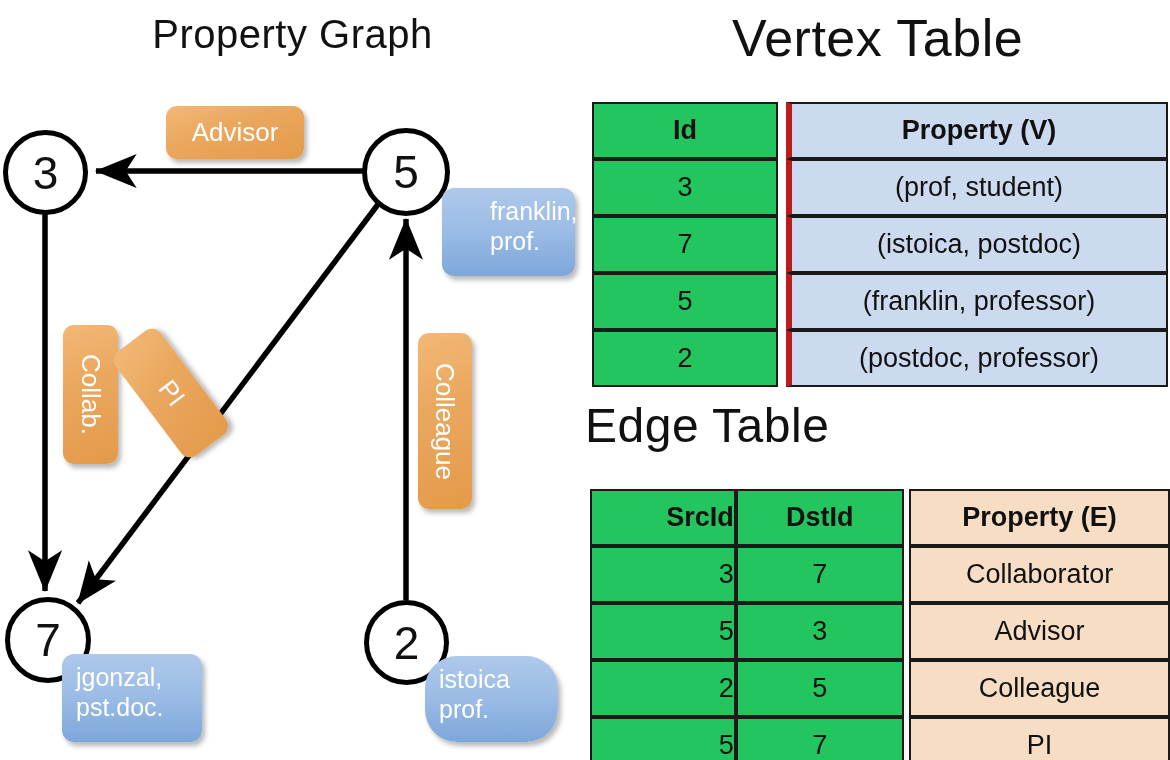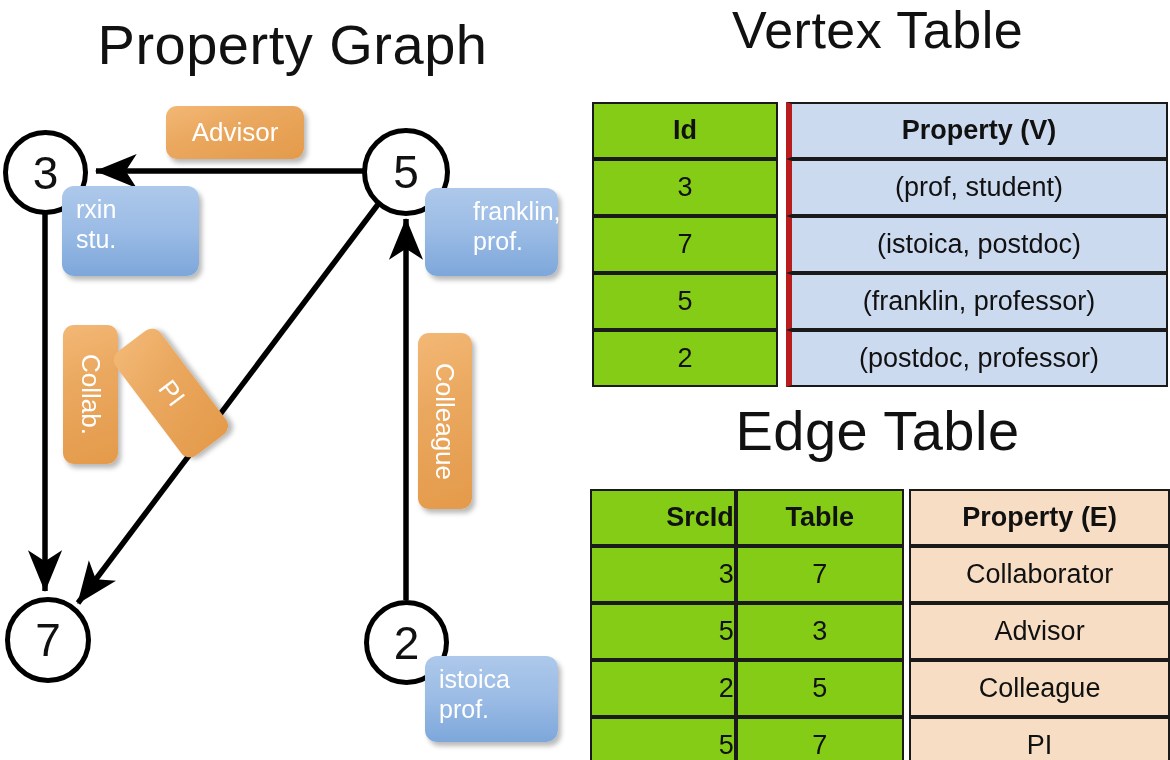--- a/index.html
+++ b/index.html
@@ -12,23 +12,23 @@
 
   
   .title{
     position:absolute;
     font-weight:300;
     letter-spacing:0.5px;
     color:#111;
     white-space:nowrap;
     font-family:"Liberation Sans", sans-serif;
   }
-  #title-property-graph{left:0;top:12px;width:585px;text-align:center;font-size:56px;}
-  #title-vertex-table{left:585px;top:0;width:585px;text-align:center;font-size:52px;}
-  #title-edge-table{left:585px;top:398px;width:585px;text-align:center;font-size:56px;}
+  #title-property-graph{left:0;top:12px;width:585px;text-align:center;font-size:40px;}
+  #title-vertex-table{left:585px;top:8px;width:585px;text-align:center;font-size:52px;}
+  #title-edge-table{left:585px;top:398px;width:585px;font-size:48px;}
 
   
   #graph-panel{position:absolute;left:0;top:0;width:585px;height:760px;}
   #graph-edges{position:absolute;left:0;top:0;width:585px;height:760px;}
 
   .node-circle{
     position:absolute;border:5px solid #000;border-radius:50%;
     background:#fff;box-sizing:border-box;
     display:flex;align-items:center;justify-content:center;
     font-size:46px;font-weight:300;color:#111;
@@ -66,21 +66,21 @@
     font-size:27px;font-weight:300;color:#111;
     font-family:"Liberation Sans", sans-serif;
     padding:0;
     height:53px;
     box-sizing:border-box;
     line-height:53px;
   }
   .tbl td.hdr{font-weight:700;font-size:27px;}
   .c-blue{background:#ccdaef;}
   .c-peach{background:#f6ddc4;}
-  .c-white{background:#84cc16;}
+  .c-white{background:#22c55e;}
 
   #vertex-table{left:592px;top:102px;}
   #vertex-table td.col-id{width:186px;}
   #vertex-table td.col-prop{width:382px;}
   
   #vertex-table td.col-prop{border-left:6px solid #b91c1c;}
   #vertex-table .spacer{width:8px;border:none;background:#fff;}
 
   #edge-table{left:590px;top:489px;}
   #edge-table td.col-src{width:152px;text-align:right;}
@@ -119,29 +119,29 @@
   <div class="node-circle" style="left:362px;top:128px;width:88px;height:88px;">
     <span>5</span>
   </div>
   <div class="node-circle" style="left:5px;top:597px;width:86px;height:86px;">
     <span>7</span>
   </div>
   <div class="node-circle" style="left:364px;top:600px;width:85px;height:85px;">
     <span>2</span>
   </div>
 
-  <div class="prop-box" style="left:62px;top:186px;width:137px;height:90px;">
-    <div>rxin</div>
-    <div>stu.</div>
-  </div>
-  <div class="prop-box" style="left:425px;top:188px;width:133px;height:88px;padding-left:48px;">
+  <div class="prop-box" style="left:442px;top:188px;width:133px;height:88px;padding-left:48px;">
     <div>franklin,</div>
     <div>prof.</div>
   </div>
-  <div class="prop-box" style="left:425px;top:656px;width:133px;height:86px;">
+  <div class="prop-box" style="left:62px;top:654px;width:140px;height:88px;">
+    <div>jgonzal,</div>
+    <div>pst.doc.</div>
+  </div>
+  <div class="prop-box" style="left:425px;top:656px;width:133px;height:86px;border-radius:32px;">
     <div>istoica</div>
     <div>prof.</div>
   </div>
 
   <div class="edge-label" style="left:166px;top:106px;width:138px;height:53px;">
     <span>Advisor</span>
   </div>
 
   <div class="edge-label vert-label" style="left:63px;top:325px;width:55px;height:139px;">
     <span>Collab.</span>
@@ -183,21 +183,21 @@
     <td class="spacer"></td>
     <td class="col-prop c-blue">(postdoc, professor)</td>
   </tr>
 </tbody>
   </table>
 
 <table class="tbl" id="edge-table">
   <tbody>
       <tr>
     <td class="col-src c-white hdr">SrcId</td>
-    <td class="col-dst c-white hdr">Table</td>
+    <td class="col-dst c-white hdr">DstId</td>
     <td class="spacer"></td>
     <td class="col-prope c-peach hdr">Property (E)</td>
   </tr>
   <tr>
     <td class="col-src c-white">3</td>
     <td class="col-dst c-white">7</td>
     <td class="spacer"></td>
     <td class="col-prope c-peach">Collaborator</td>
   </tr>
   <tr>

